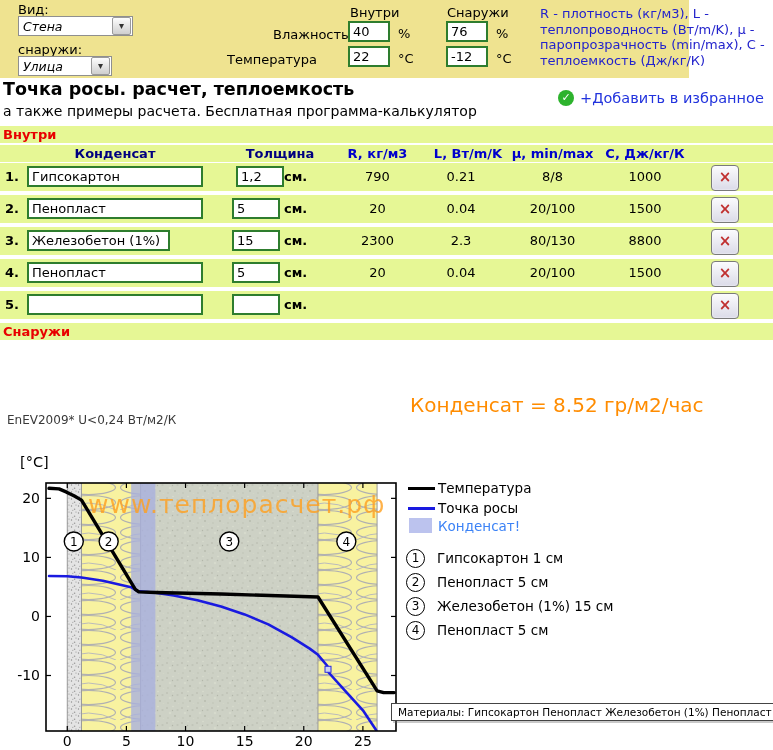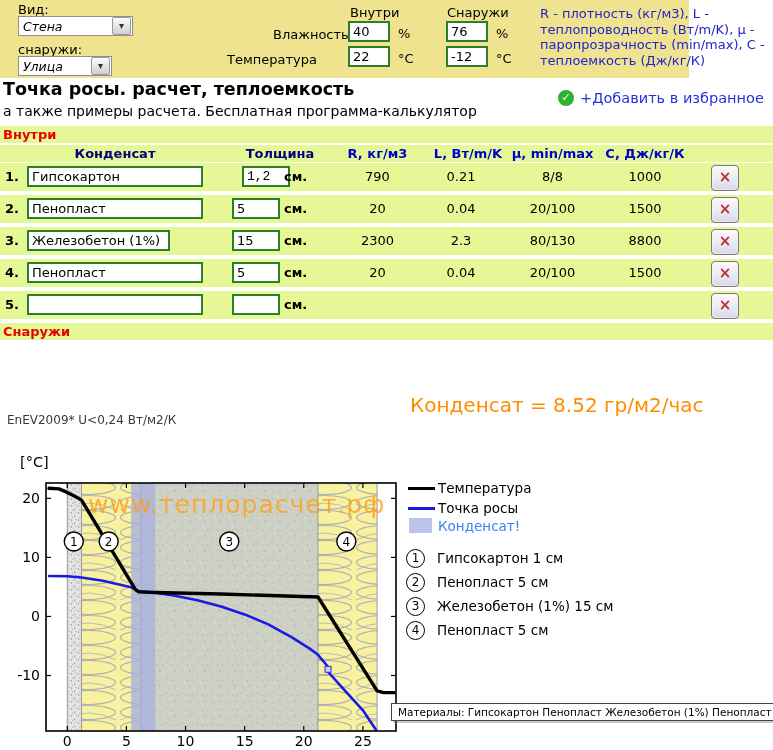--- a/index.html
+++ b/index.html
@@ -108,21 +108,21 @@
     <span class="hc-dark" style="left:228px;width:104px;">Толщина</span>
     <span class="hc-blue" style="left:330px;width:95px;">R, кг/м3</span>
     <span class="hc-blue" style="left:420px;width:82px;margin-left:7px;">L, Вт/m/K</span>
     <span class="hc-blue" style="left:505px;width:95px;">μ, min/max</span>
     <span class="hc-blue" style="left:597px;width:96px;">C, Дж/кг/К</span>
   </div>
 
   <div class="trow" style="top:163px;">
     <span class="num">1.</span>
     <input class="ginput" style="left: 27px; width: 176px;" value="Гипсокартон">
-    <input class="ginput" style="left: 242px; width: 48px; font-family: Liberation Mono, monospace;" value="1,2">
+    <input class="ginput" style="left: 236px; width: 48px;" value="1,2">
     <span class="cm">см.</span>
     <span class="cell cR">790</span>
     <span class="cell cL">0.21</span>
     <span class="cell cMu">8/8</span>
     <span class="cell cC">1000</span>
     <div class="delbtn">×</div>
   </div>
 
   <div class="trow" style="top:195px;">
     <span class="num">2.</span>

